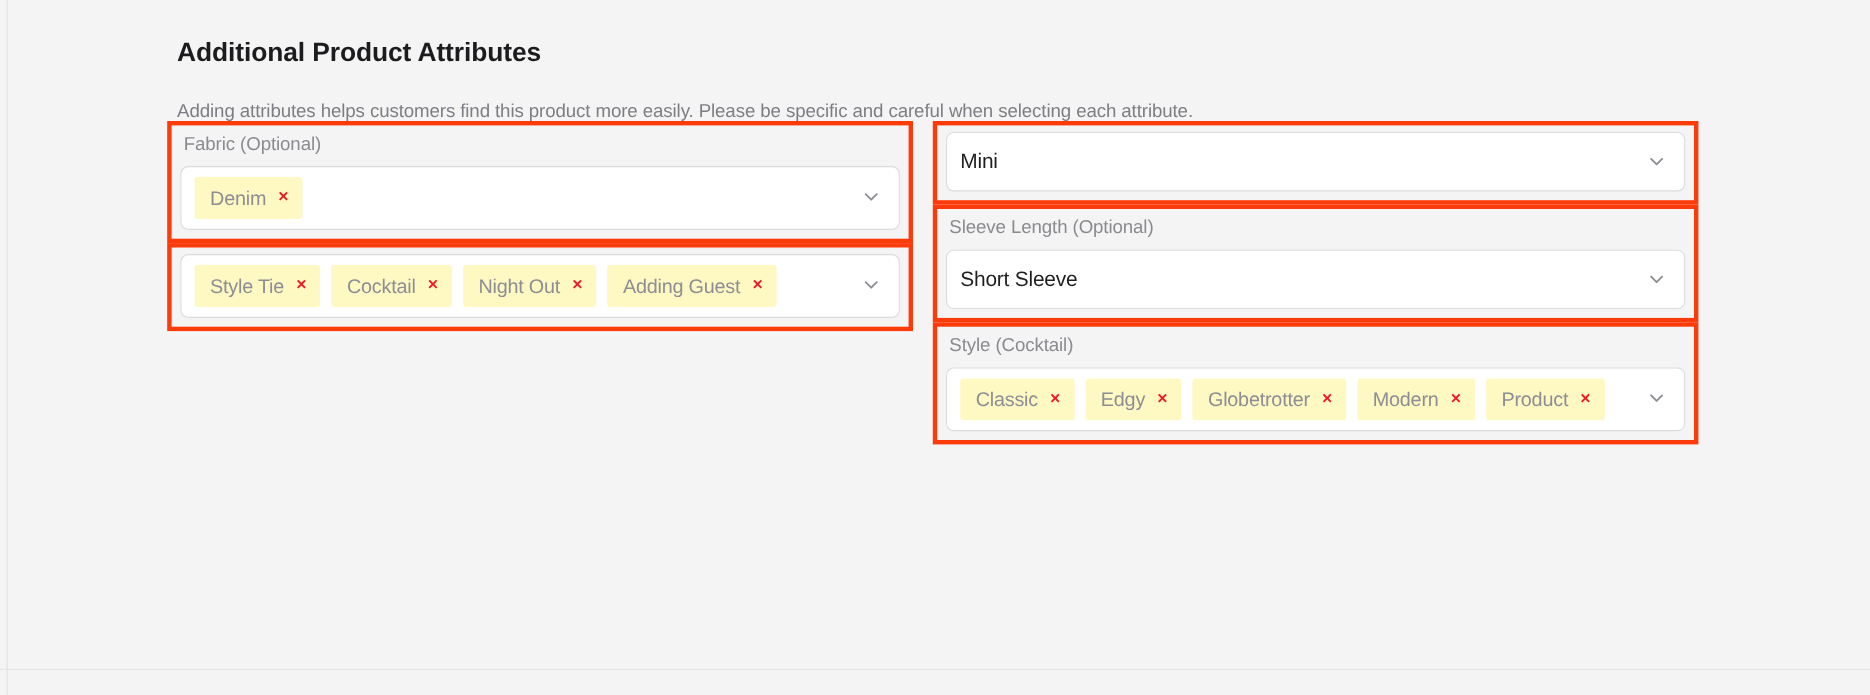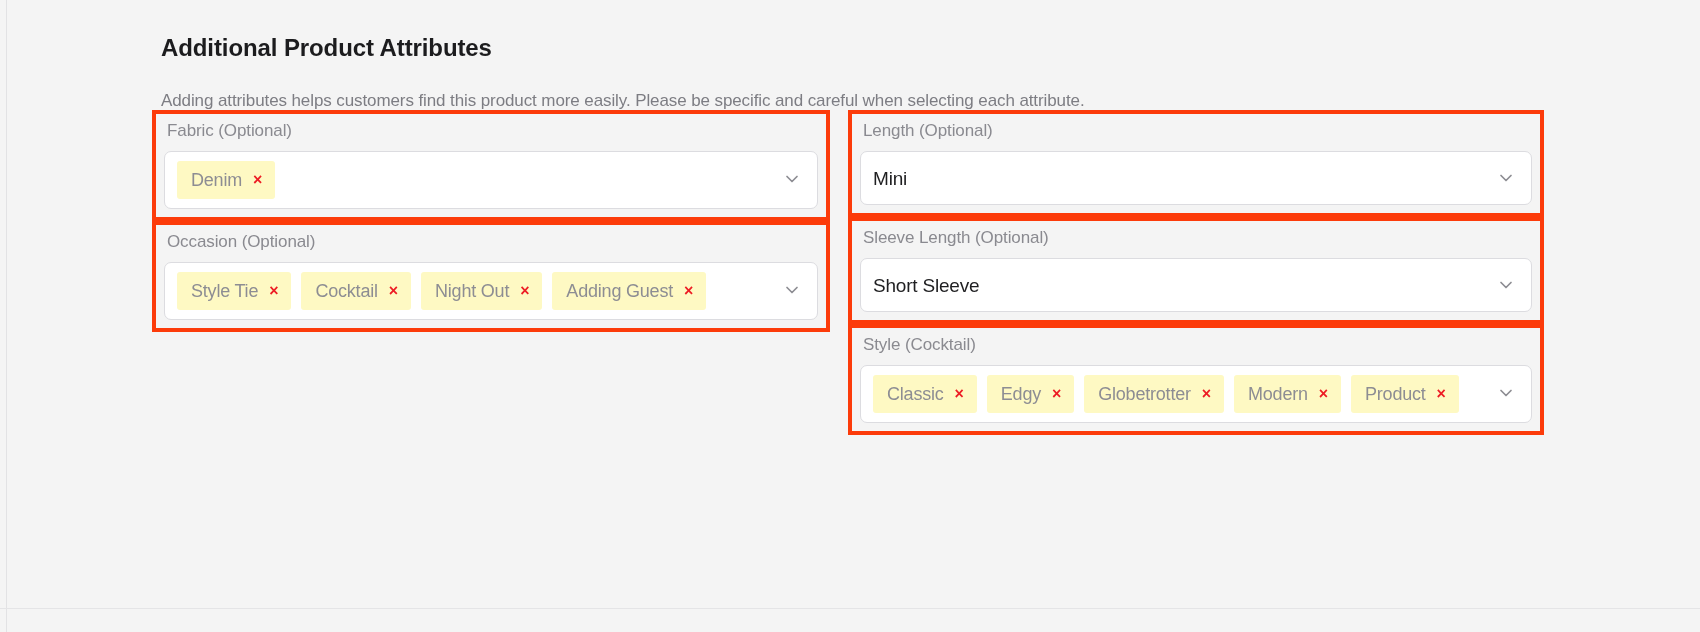--- a/index.html
+++ b/index.html
@@ -175,21 +175,20 @@
         </span>
         <span class="chevron">
           <svg viewBox="0 0 18 18">
               <path d="M4 6.5 L9 11.5 L14 6.5" fill="none" stroke="#8d8d93" stroke-width="1.7" stroke-linecap="round" stroke-linejoin="round"></path>
             </svg>
         </span>
       </div>
     </div>
 
     <div class="hl">
-      <div class="field-label">Occasion (Optional)</div>
       <div class="control">
         <span class="chip">
           <span>Style Tie</span>
           <span class="chip-x">×</span>
         </span>
         <span class="chip">
           <span>Cocktail</span>
           <span class="chip-x">×</span>
         </span>
         <span class="chip">
@@ -206,21 +205,20 @@
             </svg>
         </span>
       </div>
     </div>
 
   </div>
 
   <div class="col-right">
 
     <div class="hl">
-      <div class="field-label">Length (Optional)</div>
       <div class="control single">
         <span class="single-value">Mini</span>
         <span class="chevron">
           <svg viewBox="0 0 18 18">
               <path d="M4 6.5 L9 11.5 L14 6.5" fill="none" stroke="#8d8d93" stroke-width="1.7" stroke-linecap="round" stroke-linejoin="round"></path>
             </svg>
         </span>
       </div>
     </div>
 

